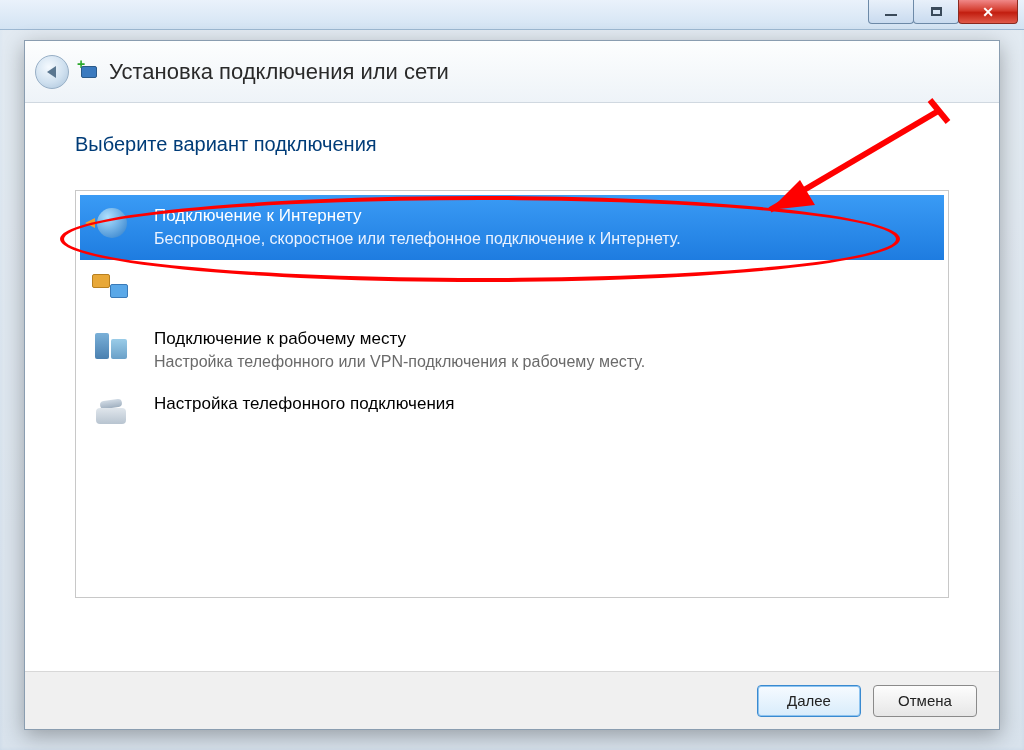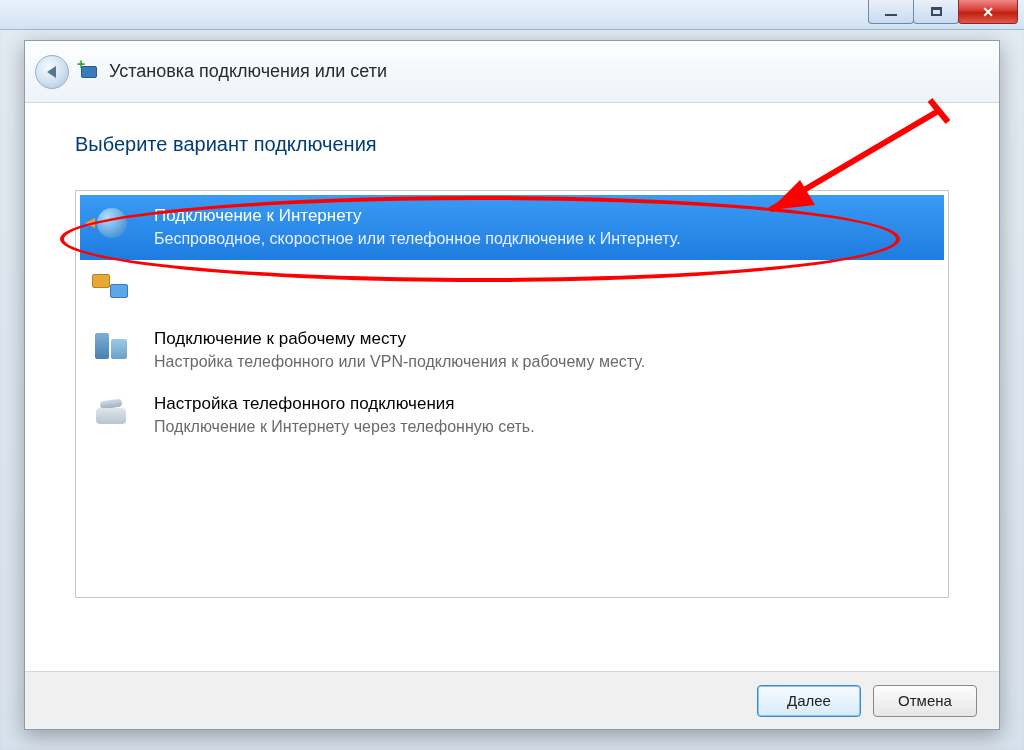--- a/index.html
+++ b/index.html
@@ -83,21 +83,21 @@
   }
   .net-plus-icon .mon {
     position:absolute; left:4px; top:6px; width:16px; height:12px;
     background:#3a7abf; border:1px solid #2a5a8a; border-radius:2px;
   }
   .net-plus-icon .plus {
     position:absolute; left:0; top:0; width:10px; height:10px;
     color:#2aa82a; font-weight:bold; font-size:14px; line-height:8px;
   }
   .dlg-title {
-    color: #2a2a2a; font-size: 18px;
+    color: #2a2a2a; font-size: 22px;
   }
   .dlg-body {
     position: absolute; left:0; right:0; top:62px; bottom:58px;
     padding: 30px 50px 10px 50px;
   }
   .heading {
     color: #003c78; font-size: 20px; font-weight: 400;
     margin-bottom: 34px;
   }
   .options-box {
@@ -249,21 +249,20 @@
 
         <div class="option">
           <div class="opt-icon">
             <div class="ic-phone">
                 <div class="hand"></div>
                 <div class="base"></div>
               </div>
           </div>
           <div class="txt">
             <div class="opt-title">Настройка телефонного подключения</div>
-            <div class="opt-sub">Подключение к Интернету через телефонную сеть.</div>
           </div>
         </div>
 
       </div>
     </div>
 
     <div class="dlg-footer">
       <div class="btn primary">Далее</div>
       <div class="btn">Отмена</div>
     </div>

